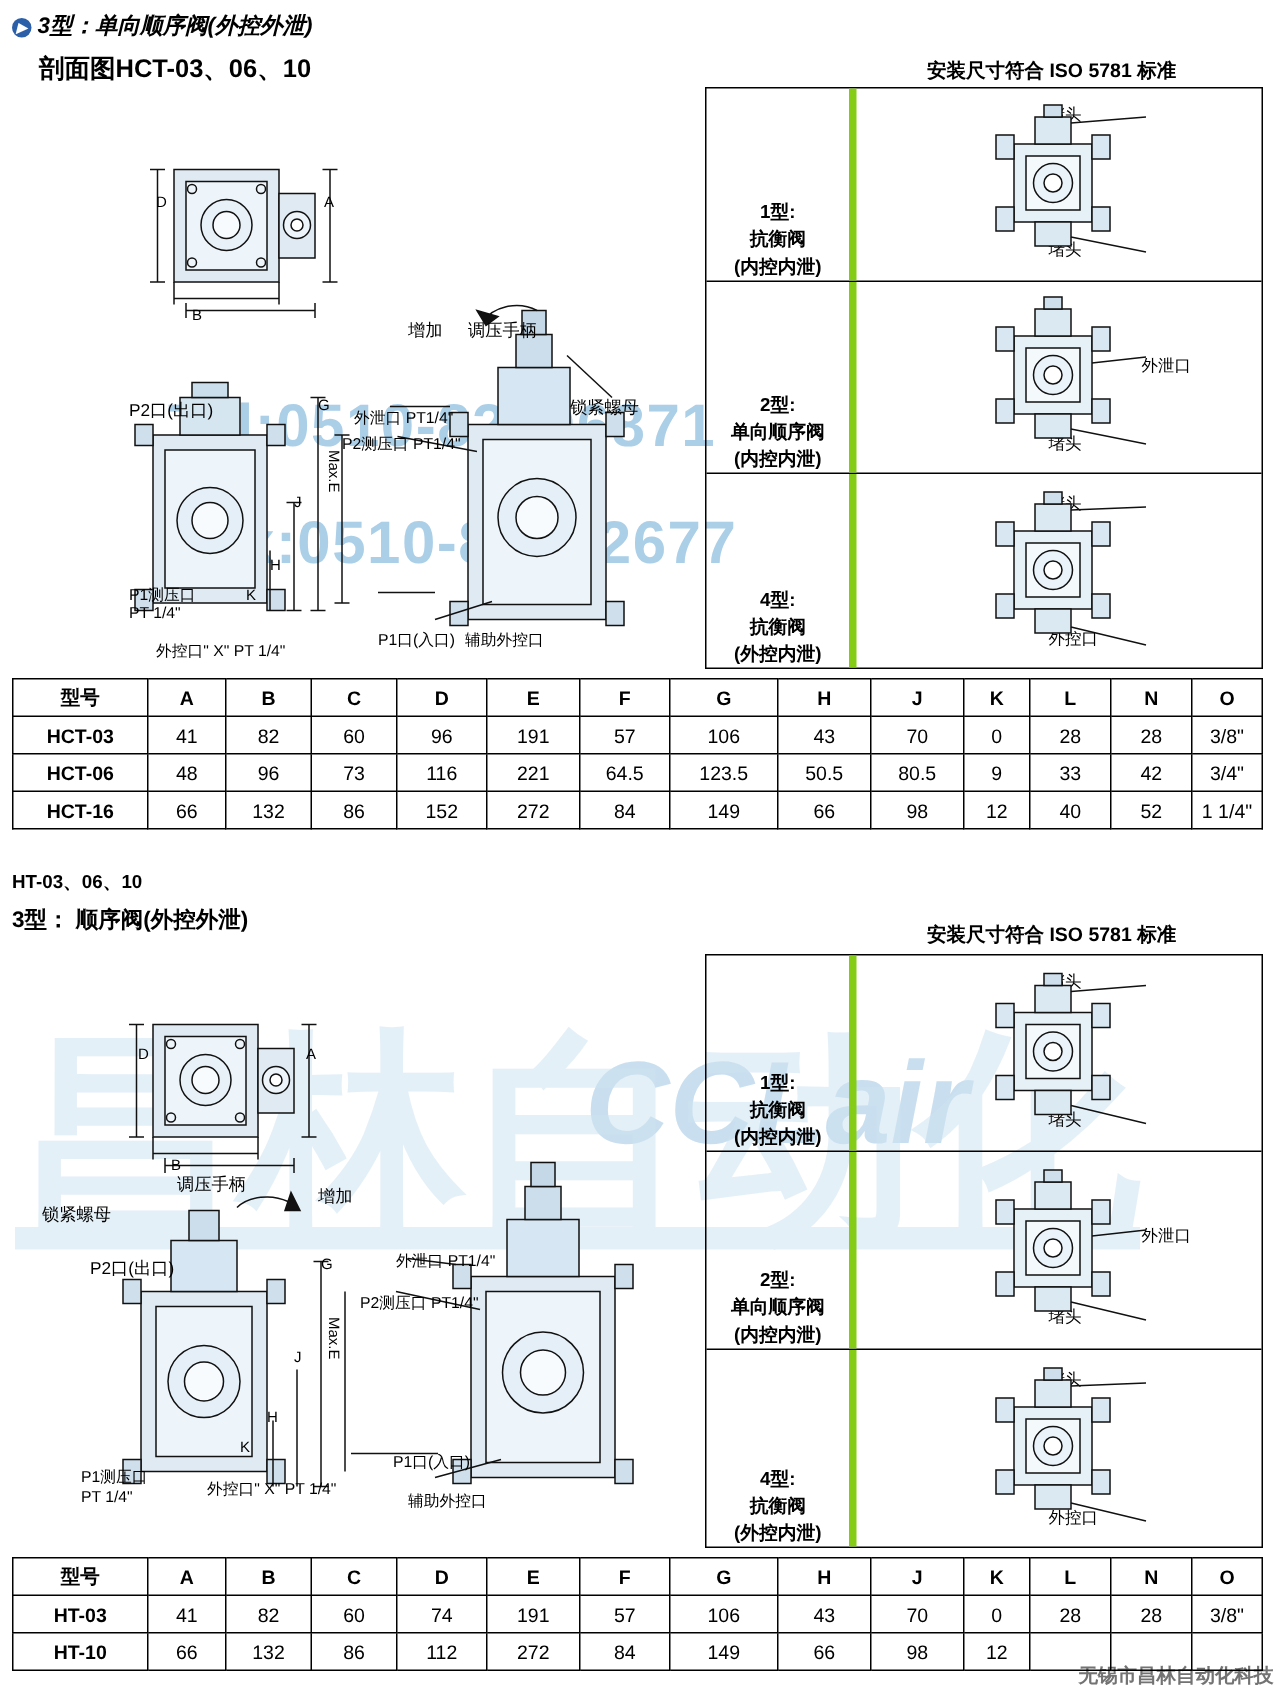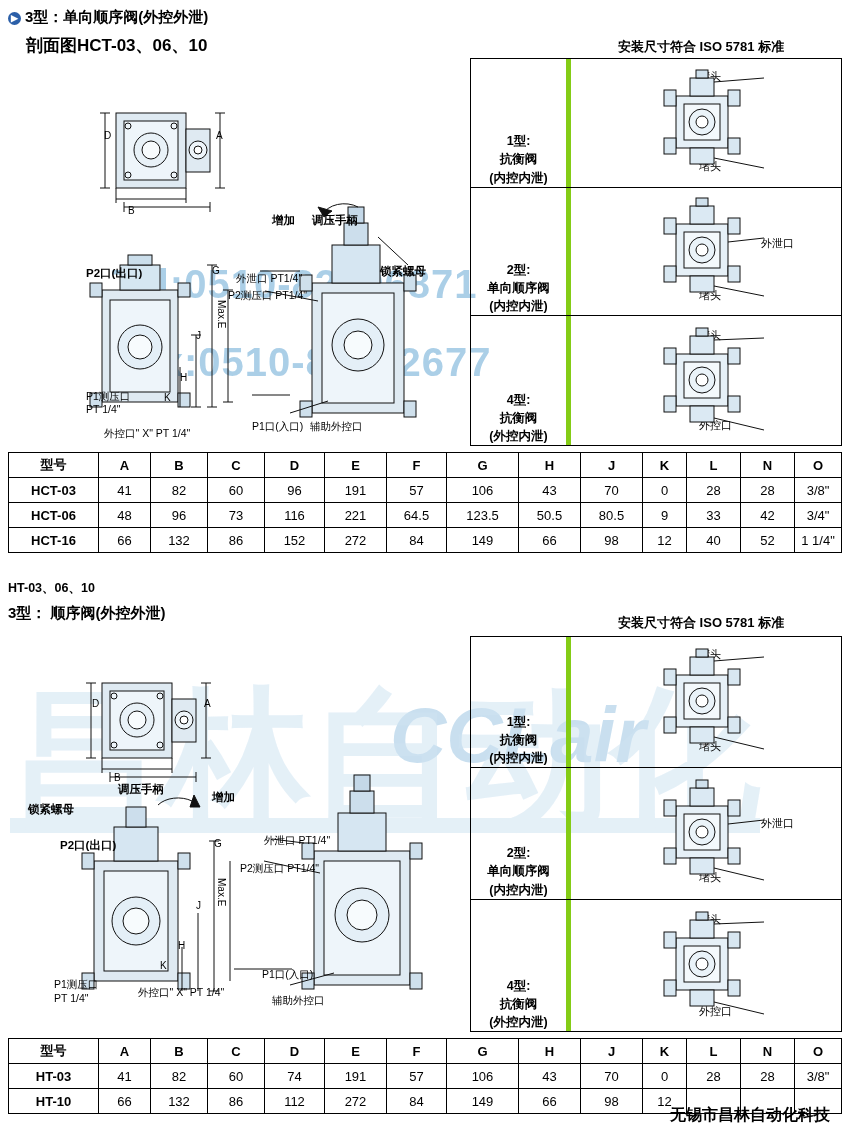--- a/index.html
+++ b/index.html
@@ -106,25 +106,25 @@
     font-size: 78px;
     font-weight: bold;
     color: #bcd8ec;
     opacity: .8;
     white-space: nowrap;
     pointer-events: none;
     font-style: italic;
   }
   .wm-corner {
     position: absolute;
-    right: 20px;
+    right: 1px;
     bottom: 4px;
-    font-size: 16px;
-    font-weight: bold;
-    color: #000000;
+    font-size: 13px;
+    font-weight: bold;
+    color: #737373;
     white-space: nowrap;
   }
 
   
   .opt-panel {
     position: absolute;
     border: 1px solid #000;
     box-sizing: border-box;
   }
   .opt-row {
@@ -184,40 +184,40 @@
   }
   table.spec td.model {
     font-weight: bold;
   }
 
   
   .cal {
     position: absolute;
     font-size: 11.5px;
     white-space: nowrap;
-    font-weight: bold;
+    font-weight: normal;
   }
   .cal.sm { font-size: 10.5px; font-weight: normal; }
   .dimtxt {
     position: absolute;
     font-size: 10px;
     white-space: nowrap;
   }
   .vert {
     writing-mode: vertical-rl;
     text-orientation: mixed;
   }
   svg { overflow: visible; }
 </style>
 </head>
 <body>
 
 <div class="page">
 
-  <div class="sec-head" style="left:8px; top:8px;">
+  <div class="sec-head" style="left:8px; top:8px;font-style:italic;">
     <span class="bullet">▶</span><span>3型：单向顺序阀(外控外泄)</span>
   </div>
 
   <div class="sub-head" style="left:26px; top:34px;">剖面图HCT-03、06、10</div>
 
   <div class="iso-note" style="left:618px; top:38px;">安装尺寸符合 ISO 5781 标准</div>
 
   <div class="wm-tel">Tel:0510-82306871</div>
   <div class="wm-fax">Fax:0510-82332677</div>
   <div class="wm-cc">CCLair</div>

